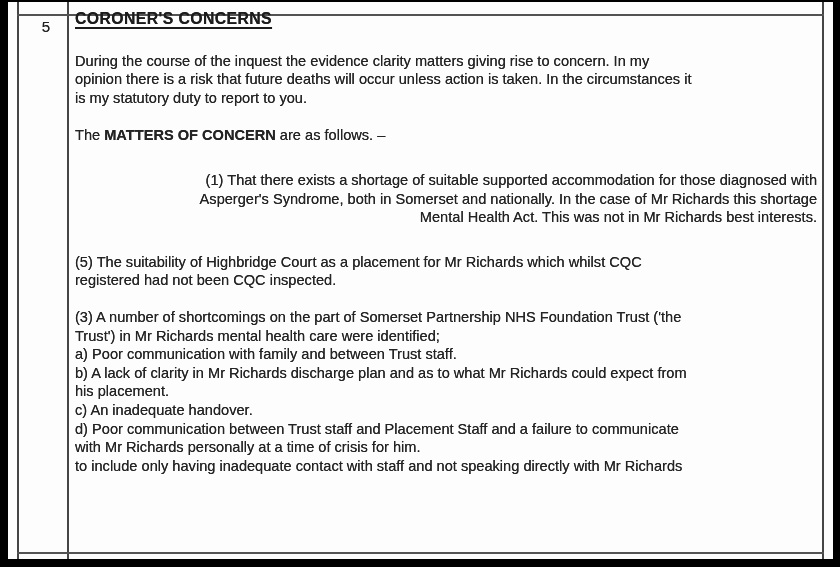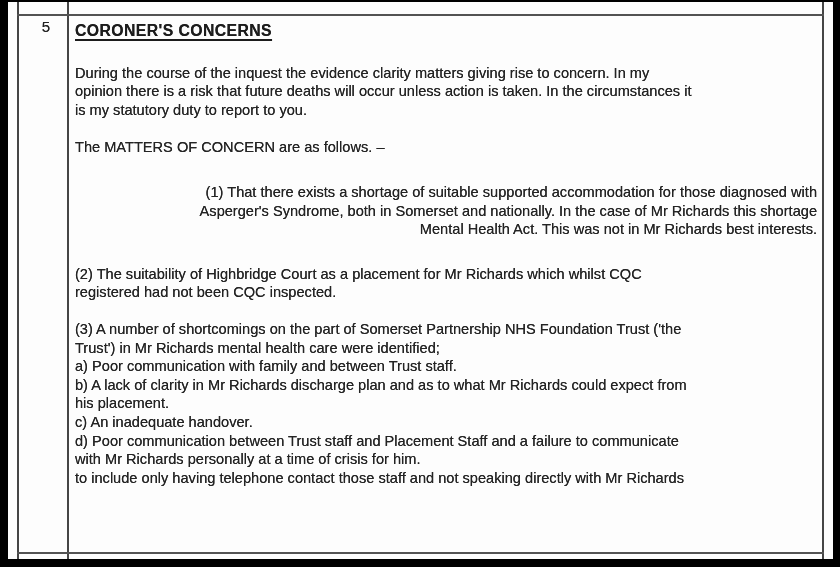--- a/index.html
+++ b/index.html
@@ -46,39 +46,39 @@
     width: 42px;
     text-align: center;
     font-size: 15px;
     color: #222;
     text-shadow: 0 0 0.5px #444;
   }
 
   .content {
     position: absolute;
     left: 67px;
-    top: 20px;
+    top: 8px;
     width: 742px;
     color: #242424;
     font-size: 14.6px;
     line-height: 18.6px;
     text-shadow: 0 0 0.5px #3a3a3a;
   }
   .heading {
     font-size: 15.8px;
     font-weight: bold;
     letter-spacing: 0.4px;
     color: #1c1c1c;
     text-decoration: underline;
     text-decoration-thickness: 2px;
     text-underline-offset: 3px;
     margin-bottom: 23px;
   }
   .block .line { white-space: pre; }
-  .bold { font-weight: normal; }
+  .bold { font-weight: bold; }
 
   #blocks .block:nth-child(1) { margin-bottom: 19px; }
   #blocks .block:nth-child(2) { margin-bottom: 26px; }
   #blocks .block:nth-child(3) { margin-bottom: 26px; text-align: right; }
   #blocks .block:nth-child(4) { margin-bottom: 18px; }
 </style>
 </head>
 <body>
 
 <div class="frame">
@@ -102,31 +102,31 @@
           </div>
           <div class="block">
             <div class="line"><span>The </span><span class="bold">MATTERS OF CONCERN</span><span> are as follows. –</span></div>
           </div>
           <div class="block">
             <div class="line">(1) That there exists a shortage of suitable supported accommodation for those diagnosed with</div>
             <div class="line">Asperger's Syndrome, both in Somerset and nationally. In the case of Mr Richards this shortage</div>
             <div class="line">Mental Health Act. This was not in Mr Richards best interests.</div>
           </div>
           <div class="block">
-            <div class="line">(2) The suitability of Highbridge Court as a placement for Mr Richards which whilst CQC</div>
+            <div class="line">(5) The suitability of Highbridge Court as a placement for Mr Richards which whilst CQC</div>
             <div class="line">registered had not been CQC inspected.</div>
           </div>
           <div class="block">
             <div class="line">(3) A number of shortcomings on the part of Somerset Partnership NHS Foundation Trust ('the</div>
             <div class="line">Trust') in Mr Richards mental health care were identified;</div>
             <div class="line">a) Poor communication with family and between Trust staff.</div>
             <div class="line">b) A lack of clarity in Mr Richards discharge plan and as to what Mr Richards could expect from</div>
             <div class="line">his placement.</div>
             <div class="line">c) An inadequate handover.</div>
             <div class="line">d) Poor communication between Trust staff and Placement Staff and a failure to communicate</div>
             <div class="line">with Mr Richards personally at a time of crisis for him.</div>
-            <div class="line">to include only having telephone contact those staff and not speaking directly with Mr Richards</div>
+            <div class="line">to include only having inadequate contact with staff and not speaking directly with Mr Richards</div>
           </div>
         </div>
     </div>
 
   </div>
 </div>
 
 </body></html>

